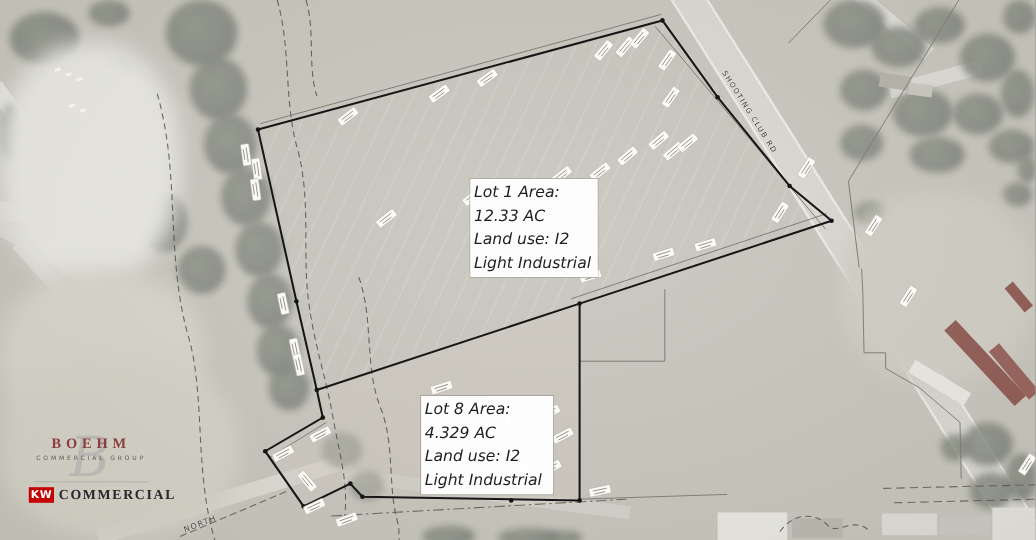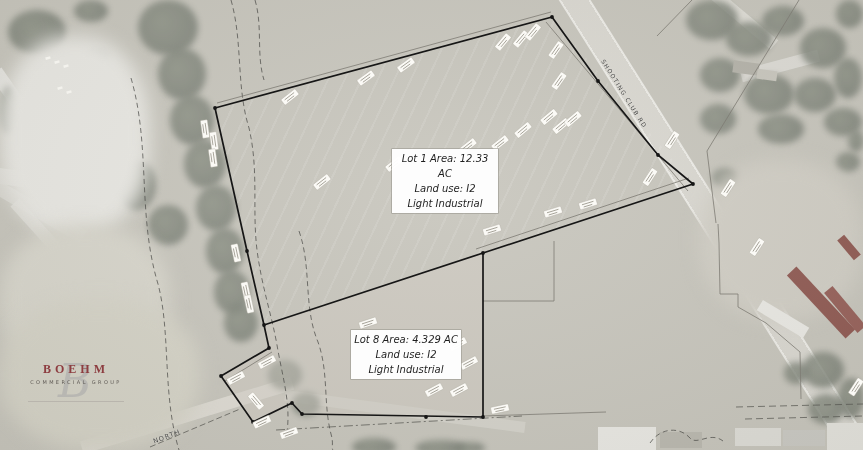--- a/index.html
+++ b/index.html
@@ -23,21 +23,21 @@
   #drv2{left:740px;top:60px;width:80px;height:12px;transform:rotate(-15deg);background:#e0dfd9;opacity:.8;}
   #lot1-texture{left:0;top:0;width:863px;height:450px;
       clip-path:polygon(552px 17px,693px 184px,483px 253px,264px 325px,247px 251px,215px 108px);
       background:repeating-linear-gradient(115deg,rgba(255,255,255,.10) 0 2px,rgba(0,0,0,0) 2px 15px);}
   #lot2-tone{left:0;top:0;width:863px;height:450px;
       clip-path:polygon(264px 325px,483px 253px,483px 417px,302px 414px,292px 403px,253px 422px,221px 376px,269px 348px);
       background:rgba(208,205,195,.45);}
   #wash{left:0;top:0;width:863px;height:450px;
       background:radial-gradient(ellipse at 52% 42%,rgba(255,255,255,.10),rgba(40,40,30,.05));}
   svg.lines{position:absolute;left:0;top:0;}
-  .lot-label{position:absolute;text-align:center;font-size:10px;font-style:italic;
+  .lot-label{position:absolute;text-align:left;font-size:13px;font-style:italic;
       line-height:1.5;color:#1e1e1e;background:rgba(255,255,255,.96);
       box-shadow:0 0 0 .6px #9a9890;padding:2px 3px;}
   .road-label{position:absolute;font-size:6px;letter-spacing:1.2px;color:#3f3f3c;
       white-space:nowrap;text-shadow:0 0 1px rgba(255,255,255,.9);}
   #lbl-scr{left:606px;top:58px;transform:rotate(57.8deg);transform-origin:0 0;}
   #lbl-north{left:152px;top:438px;transform:rotate(-21deg);transform-origin:0 0;font-size:6.5px;}
   
   #boehm{left:18px;top:362px;width:116px;text-align:center;}
   #boehm .bmark{position:absolute;left:40px;top:-8px;font-family:"DejaVu Serif",serif;
       font-style:italic;font-size:46px;color:rgba(150,150,158,.38);}
@@ -256,13 +256,17 @@
 
   <div class="road-label" id="lbl-scr">SHOOTING CLUB RD</div>
   <div class="road-label" id="lbl-north">NORTH</div>
 
   <div class="abs" id="boehm">
     <div class="bmark">B</div>
     <div class="t1">BOEHM</div>
     <div class="t2">COMMERCIAL GROUP</div>
   </div>
   <div class="abs" id="logo-rule"></div>
+  <div class="abs" id="kw">
+    <div class="box">KW</div>
+    <div class="t">COMMERCIAL</div>
+  </div>
 </div>
 
 </body></html>

